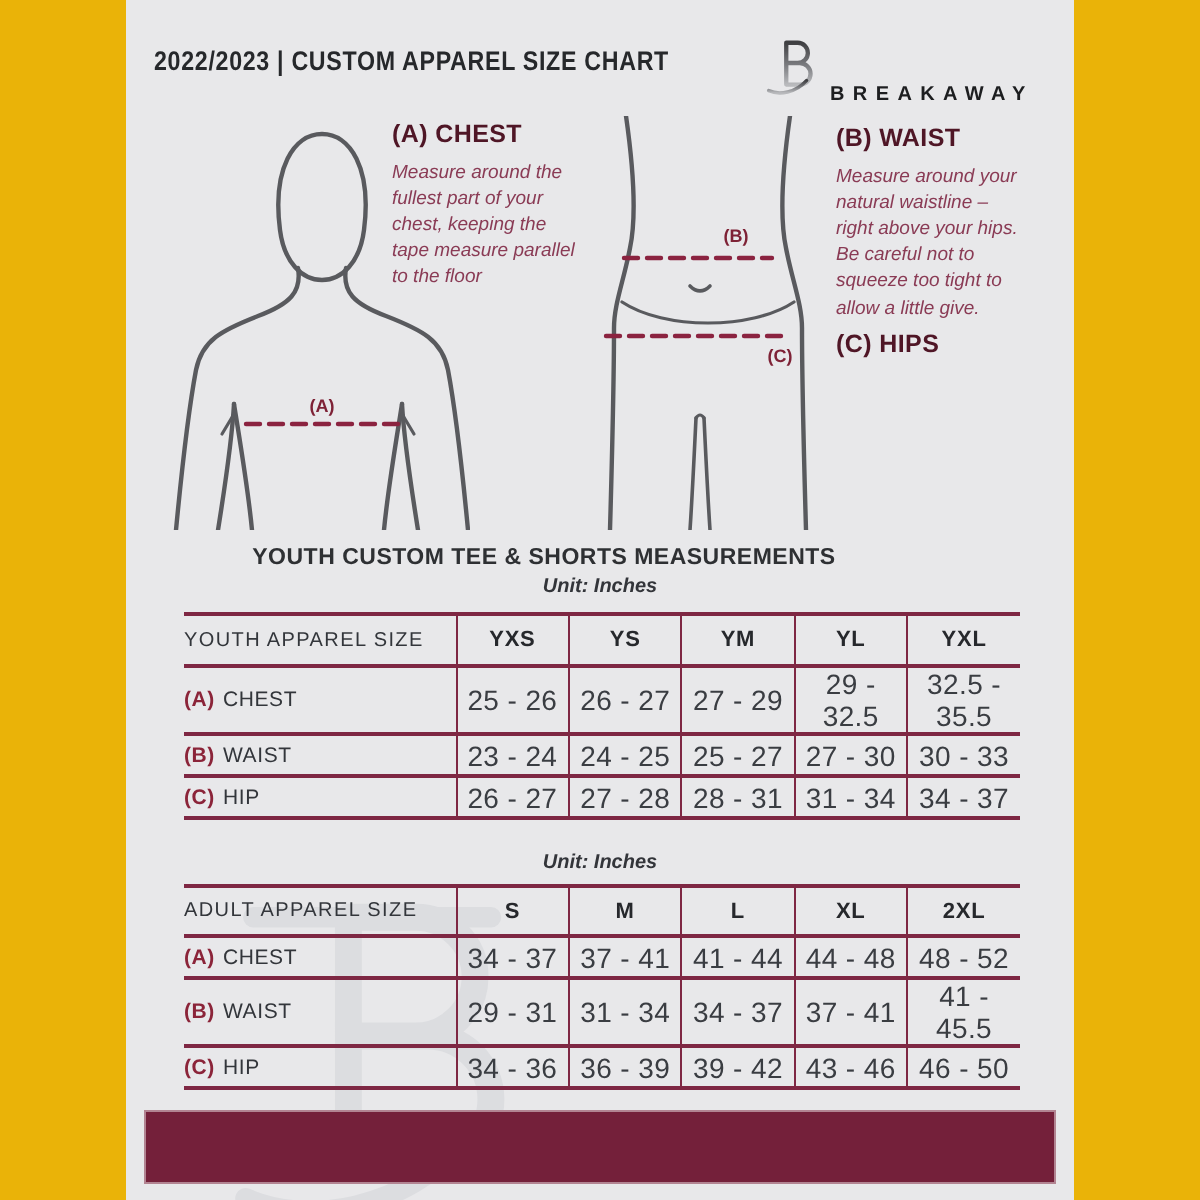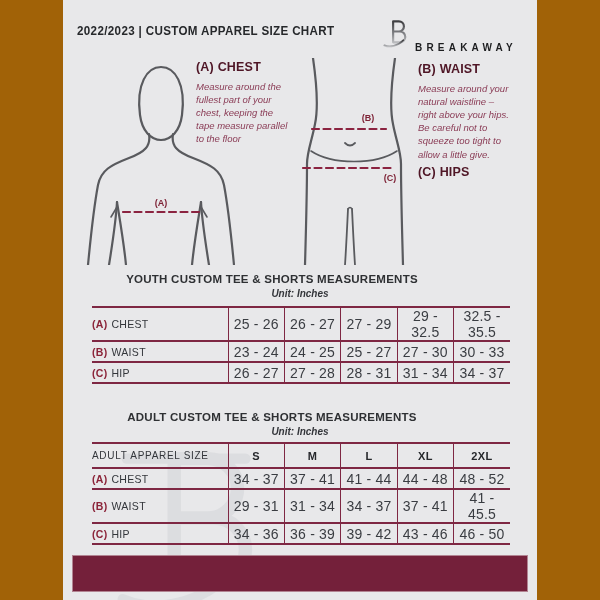--- a/index.html
+++ b/index.html
@@ -1,21 +1,21 @@
 <!DOCTYPE html>
 <html><head>
 <meta charset="utf-8">
 <style>
   html,body{margin:0;padding:0;}
   body{
     width:600px;height:600px;background:#000;overflow:hidden;
     font-family:"Liberation Sans",sans-serif;
     -webkit-font-smoothing:antialiased;
   }
-  .stage{position:relative;width:600px;height:600px;background:#a16207;}
+  .stage{position:relative;width:600px;height:600px;background:#eab308;}
   .flyer{
     position:absolute;left:63px;top:0;width:474px;height:600px;
     background:#e8e8ea;overflow:hidden;
   }
   .layer{position:absolute;inset:0;z-index:1;}
   
   .page-title{
     position:absolute;left:14px;top:23px;
     font-size:13.5px;font-weight:700;color:#26282b;letter-spacing:.4px;
     transform:scaleX(.86);transform-origin:left center;white-space:nowrap;
@@ -141,20 +141,28 @@
       <table class="size youth" style="top:306px">
         <colgroup>
             <col class="c-label">
             <col>
             <col>
             <col>
             <col>
             <col>
           </colgroup>
         <tbody>
+            <tr class="head">
+          <th class="label-col">YOUTH APPAREL SIZE</th>
+          <th class="size-code vline">YXS</th>
+          <th class="size-code vline">YS</th>
+          <th class="size-code vline">YM</th>
+          <th class="size-code vline">YL</th>
+          <th class="size-code vline">YXL</th>
+        </tr>
         <tr>
           <td class="row-label">
             <span class="pfx">(A)</span><span>CHEST</span>
           </td>
           <td class="val vline">25 - 26</td>
           <td class="val vline">26 - 27</td>
           <td class="val vline">27 - 29</td>
           <td class="val vline">29 - 32.5</td>
           <td class="val vline">32.5 - 35.5</td>
         </tr>
@@ -174,21 +182,20 @@
           </td>
           <td class="val vline">26 - 27</td>
           <td class="val vline">27 - 28</td>
           <td class="val vline">28 - 31</td>
           <td class="val vline">31 - 34</td>
           <td class="val vline">34 - 37</td>
         </tr>
       </tbody>
         </table>
 
-      <div class="sec-title" style="top:411px">ADULT CUSTOM TEE &amp; SHORTS MEASUREMENTS</div>
       <div class="sec-unit" style="top:426px">Unit: Inches</div>
       <table class="size adult" style="top:442px">
         <colgroup>
             <col class="c-label">
             <col>
             <col>
             <col>
             <col>
             <col>
           </colgroup>

